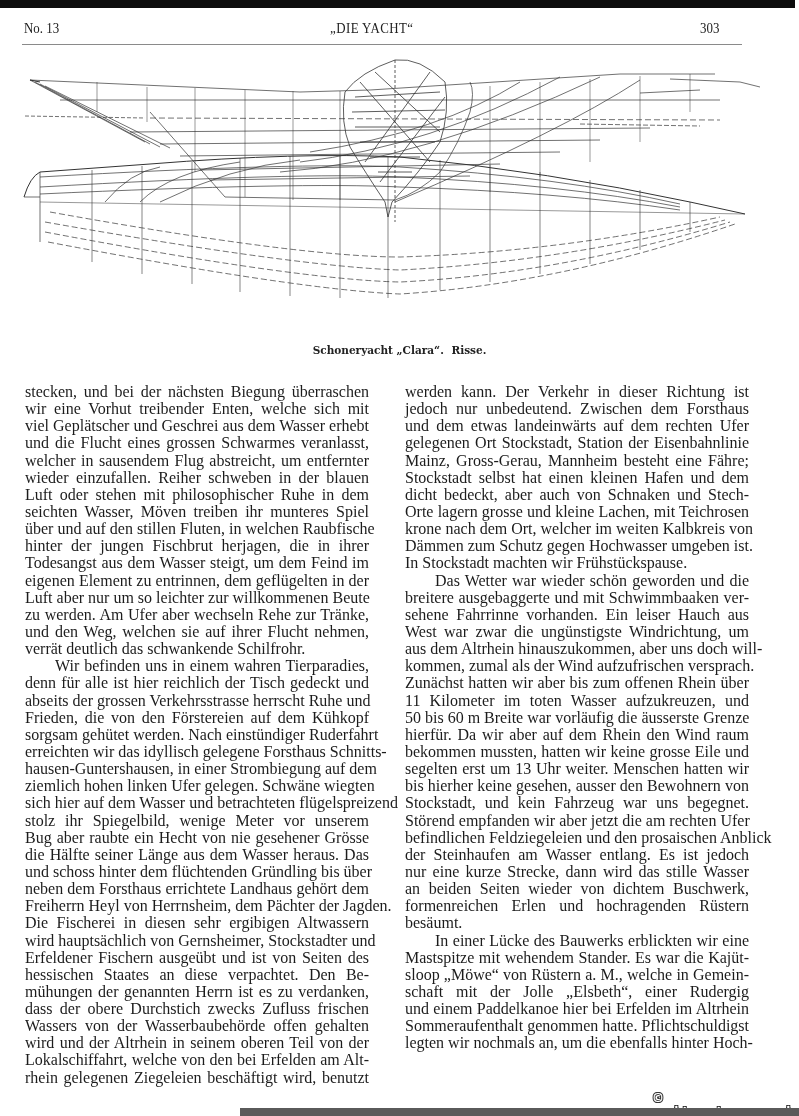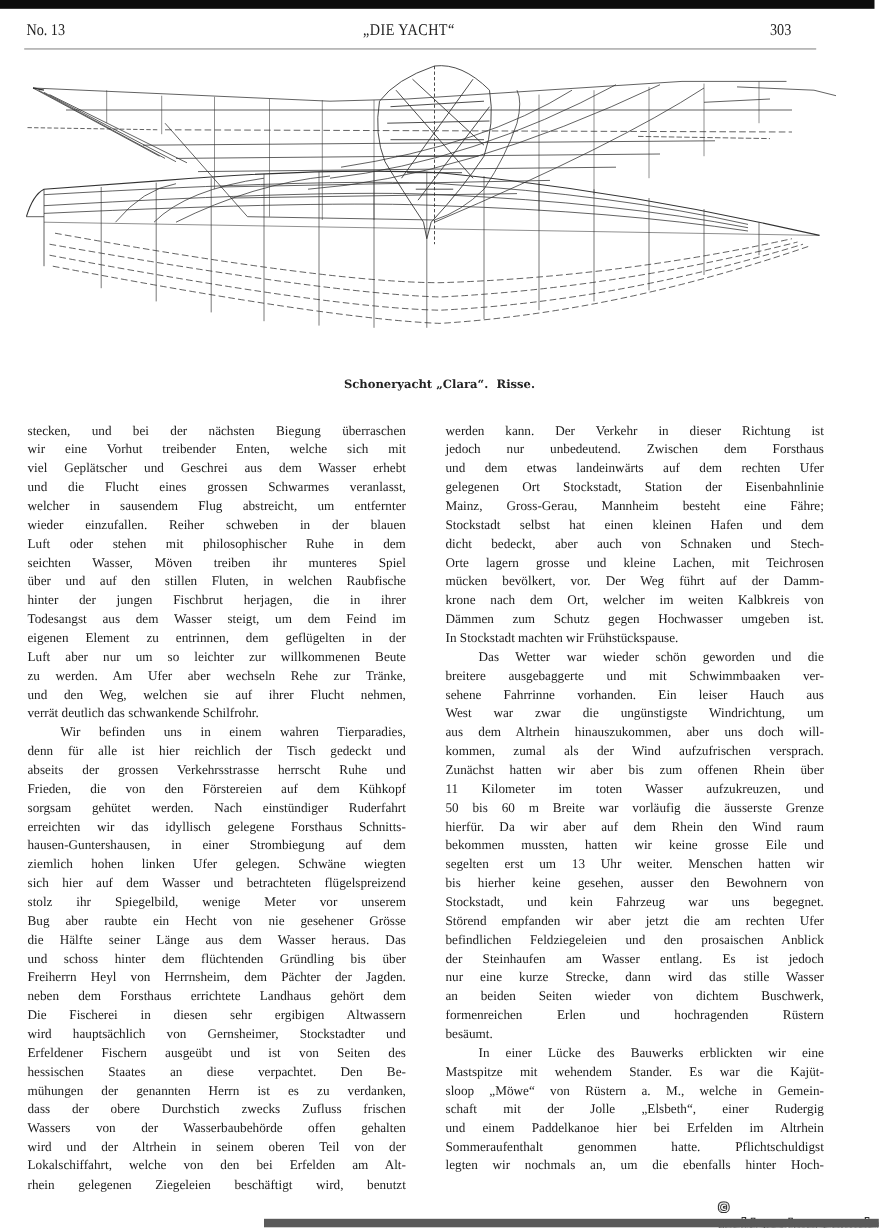--- a/index.html
+++ b/index.html
@@ -19,21 +19,21 @@
   .figure { position: absolute; left: 0; top: 52px; width: 799px; height: 280px; }
   .figure svg { width: 799px; height: 280px; display: block; }
   .caption {
     position: absolute; left: 0; top: 344px; width: 799px; text-align: center;
     font-family: "DejaVu Serif", serif; font-weight: bold; font-size: 10.5px; color: #222;
   }
   .caption span { margin: 2px 2px; }
 
   .col {
     position: absolute; top: 383px; width: 344px;
-    font-size: 12px; line-height: 17.15px; text-align: justify;
+    font-size: 16px; line-height: 17.15px; text-align: justify;
     color: #1c1c1c;
   }
   .col-left { left: 25px; }
   .col-right { left: 405px; }
   .line { display: block; text-align: justify; text-align-last: justify; white-space: nowrap; height: 17.15px; }
   .line.last { text-align-last: left; }
   .line.indent { padding-left: 30px; }
 
   .watermark {
     position: absolute; left: 652px; top: 1091px;
@@ -185,43 +185,42 @@
     <span class="line">Frieden, die von den Förstereien auf dem Kühkopf</span>
     <span class="line">sorgsam gehütet werden. Nach einstündiger Ruderfahrt</span>
     <span class="line">erreichten wir das idyllisch gelegene Forsthaus Schnitts-</span>
     <span class="line">hausen-Guntershausen, in einer Strombiegung auf dem</span>
     <span class="line">ziemlich hohen linken Ufer gelegen. Schwäne wiegten</span>
     <span class="line">sich hier auf dem Wasser und betrachteten flügelspreizend</span>
     <span class="line">stolz ihr Spiegelbild, wenige Meter vor unserem</span>
     <span class="line">Bug aber raubte ein Hecht von nie gesehener Grösse</span>
     <span class="line">die Hälfte seiner Länge aus dem Wasser heraus. Das</span>
     <span class="line">und schoss hinter dem flüchtenden Gründling bis über</span>
+    <span class="line">neben dem Forsthaus errichtete Landhaus gehört dem</span>
     <span class="line">Freiherrn Heyl von Herrnsheim, dem Pächter der Jagden.</span>
-    <span class="line">neben dem Forsthaus errichtete Landhaus gehört dem</span>
     <span class="line">Die Fischerei in diesen sehr ergibigen Altwassern</span>
     <span class="line">wird hauptsächlich von Gernsheimer, Stockstadter und</span>
     <span class="line">Erfeldener Fischern ausgeübt und ist von Seiten des</span>
     <span class="line">hessischen Staates an diese verpachtet. Den Be-</span>
     <span class="line">mühungen der genannten Herrn ist es zu verdanken,</span>
     <span class="line">dass der obere Durchstich zwecks Zufluss frischen</span>
     <span class="line">Wassers von der Wasserbaubehörde offen gehalten</span>
     <span class="line">wird und der Altrhein in seinem oberen Teil von der</span>
     <span class="line">Lokalschiffahrt, welche von den bei Erfelden am Alt-</span>
     <span class="line">rhein gelegenen Ziegeleien beschäftigt wird, benutzt</span>
   </div>
 <div class="col col-right" id="col-right">
     <span class="line">werden kann. Der Verkehr in dieser Richtung ist</span>
     <span class="line">jedoch nur unbedeutend. Zwischen dem Forsthaus</span>
     <span class="line">und dem etwas landeinwärts auf dem rechten Ufer</span>
     <span class="line">gelegenen Ort Stockstadt, Station der Eisenbahnlinie</span>
     <span class="line">Mainz, Gross-Gerau, Mannheim besteht eine Fähre;</span>
     <span class="line">Stockstadt selbst hat einen kleinen Hafen und dem</span>
     <span class="line">dicht bedeckt, aber auch von Schnaken und Stech-</span>
     <span class="line">Orte lagern grosse und kleine Lachen, mit Teichrosen</span>
-    <span class="line">mücken bevölkert, vor. Der Weg führt auf der Damm-</span>
     <span class="line">krone nach dem Ort, welcher im weiten Kalbkreis von</span>
     <span class="line">Dämmen zum Schutz gegen Hochwasser umgeben ist.</span>
     <span class="line last">In Stockstadt machten wir Frühstückspause.</span>
     <span class="line indent">Das Wetter war wieder schön geworden und die</span>
     <span class="line">breitere ausgebaggerte und mit Schwimmbaaken ver-</span>
     <span class="line">sehene Fahrrinne vorhanden. Ein leiser Hauch aus</span>
     <span class="line">West war zwar die ungünstigste Windrichtung, um</span>
     <span class="line">aus dem Altrhein hinauszukommen, aber uns doch will-</span>
     <span class="line">kommen, zumal als der Wind aufzufrischen versprach.</span>
     <span class="line">Zunächst hatten wir aber bis zum offenen Rhein über</span>

